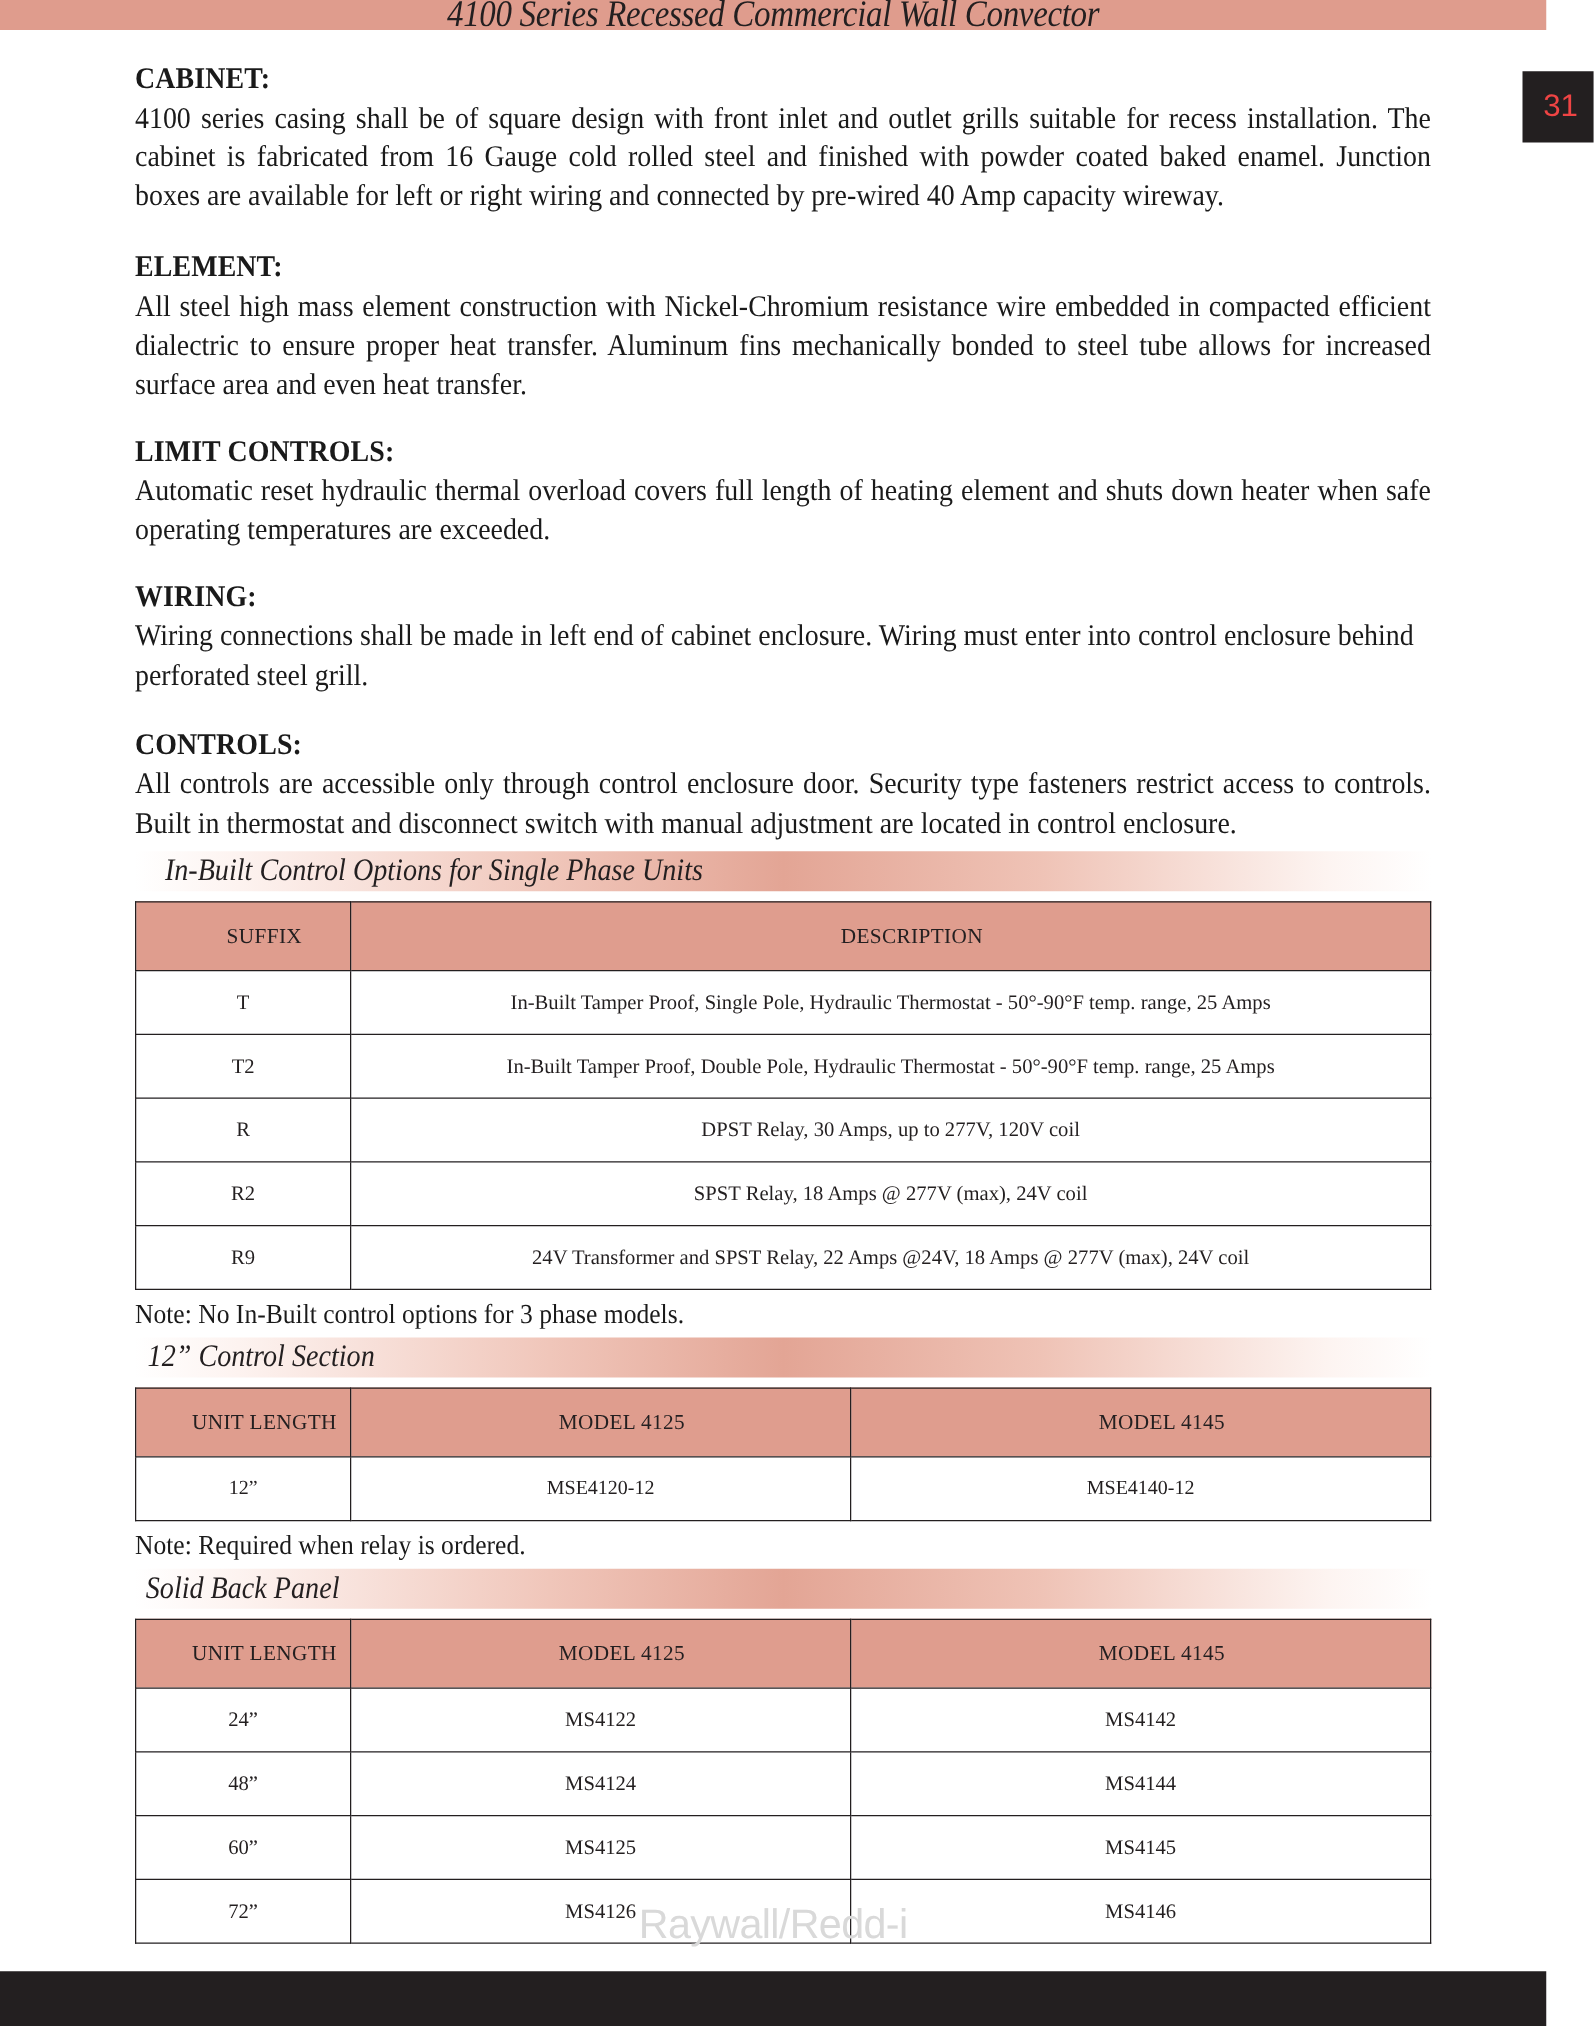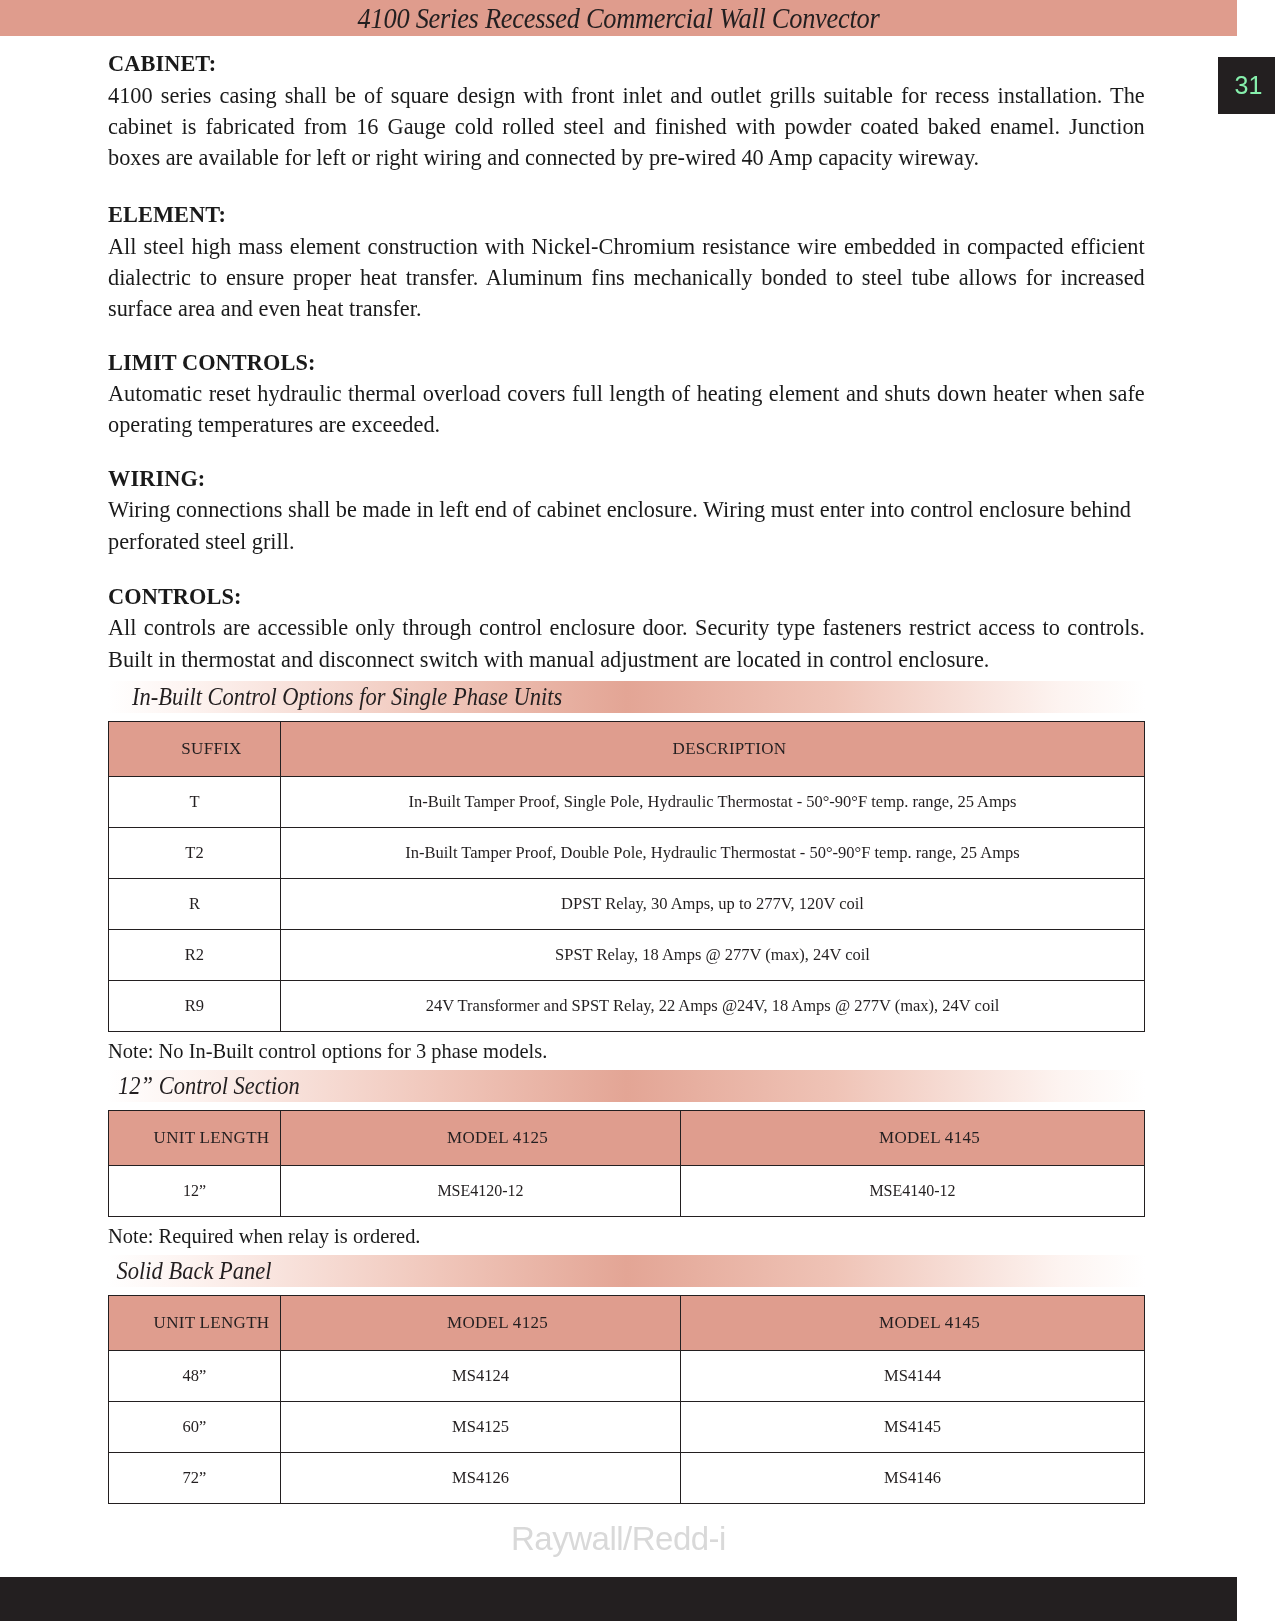--- a/index.html
+++ b/index.html
@@ -15,21 +15,21 @@
     color: #1a1a1a;
     overflow: hidden;
   }
 
   
   .top-banner {
     position: absolute;
     left: 0;
     top: 0;
     width: 1237px;
-    height: 36px;
+    height: 24px;
     background: #df9c8d;
     display: flex;
     align-items: center;
     justify-content: center;
   }
   .top-banner-title {
     font-family: "Liberation Serif", "DejaVu Serif", serif;
     font-style: italic;
     font-size: 30px;
     letter-spacing: -0.3px;
@@ -40,21 +40,21 @@
   }
 
   
   .page-tab {
     position: absolute;
     right: 0;
     top: 57px;
     width: 57px;
     height: 57px;
     background: #231f20;
-    color: #86efac;
+    color: #ef4444;
     font-family: "Liberation Sans", "DejaVu Sans", sans-serif;
     font-size: 25px;
     display: flex;
     align-items: center;
     justify-content: center;
     padding-left: 4px;
     box-sizing: border-box;
   }
 
   
@@ -298,20 +298,25 @@
       </colgroup>
     <thead>
       <tr>
         <th>UNIT LENGTH</th>
         <th>MODEL 4125</th>
         <th>MODEL 4145</th>
       </tr>
     </thead>
     <tbody>
       <tr>
+        <td>24”</td>
+        <td>MS4122</td>
+        <td>MS4142</td>
+      </tr>
+      <tr>
         <td>48”</td>
         <td>MS4124</td>
         <td>MS4144</td>
       </tr>
       <tr>
         <td>60”</td>
         <td>MS4125</td>
         <td>MS4145</td>
       </tr>
       <tr>

